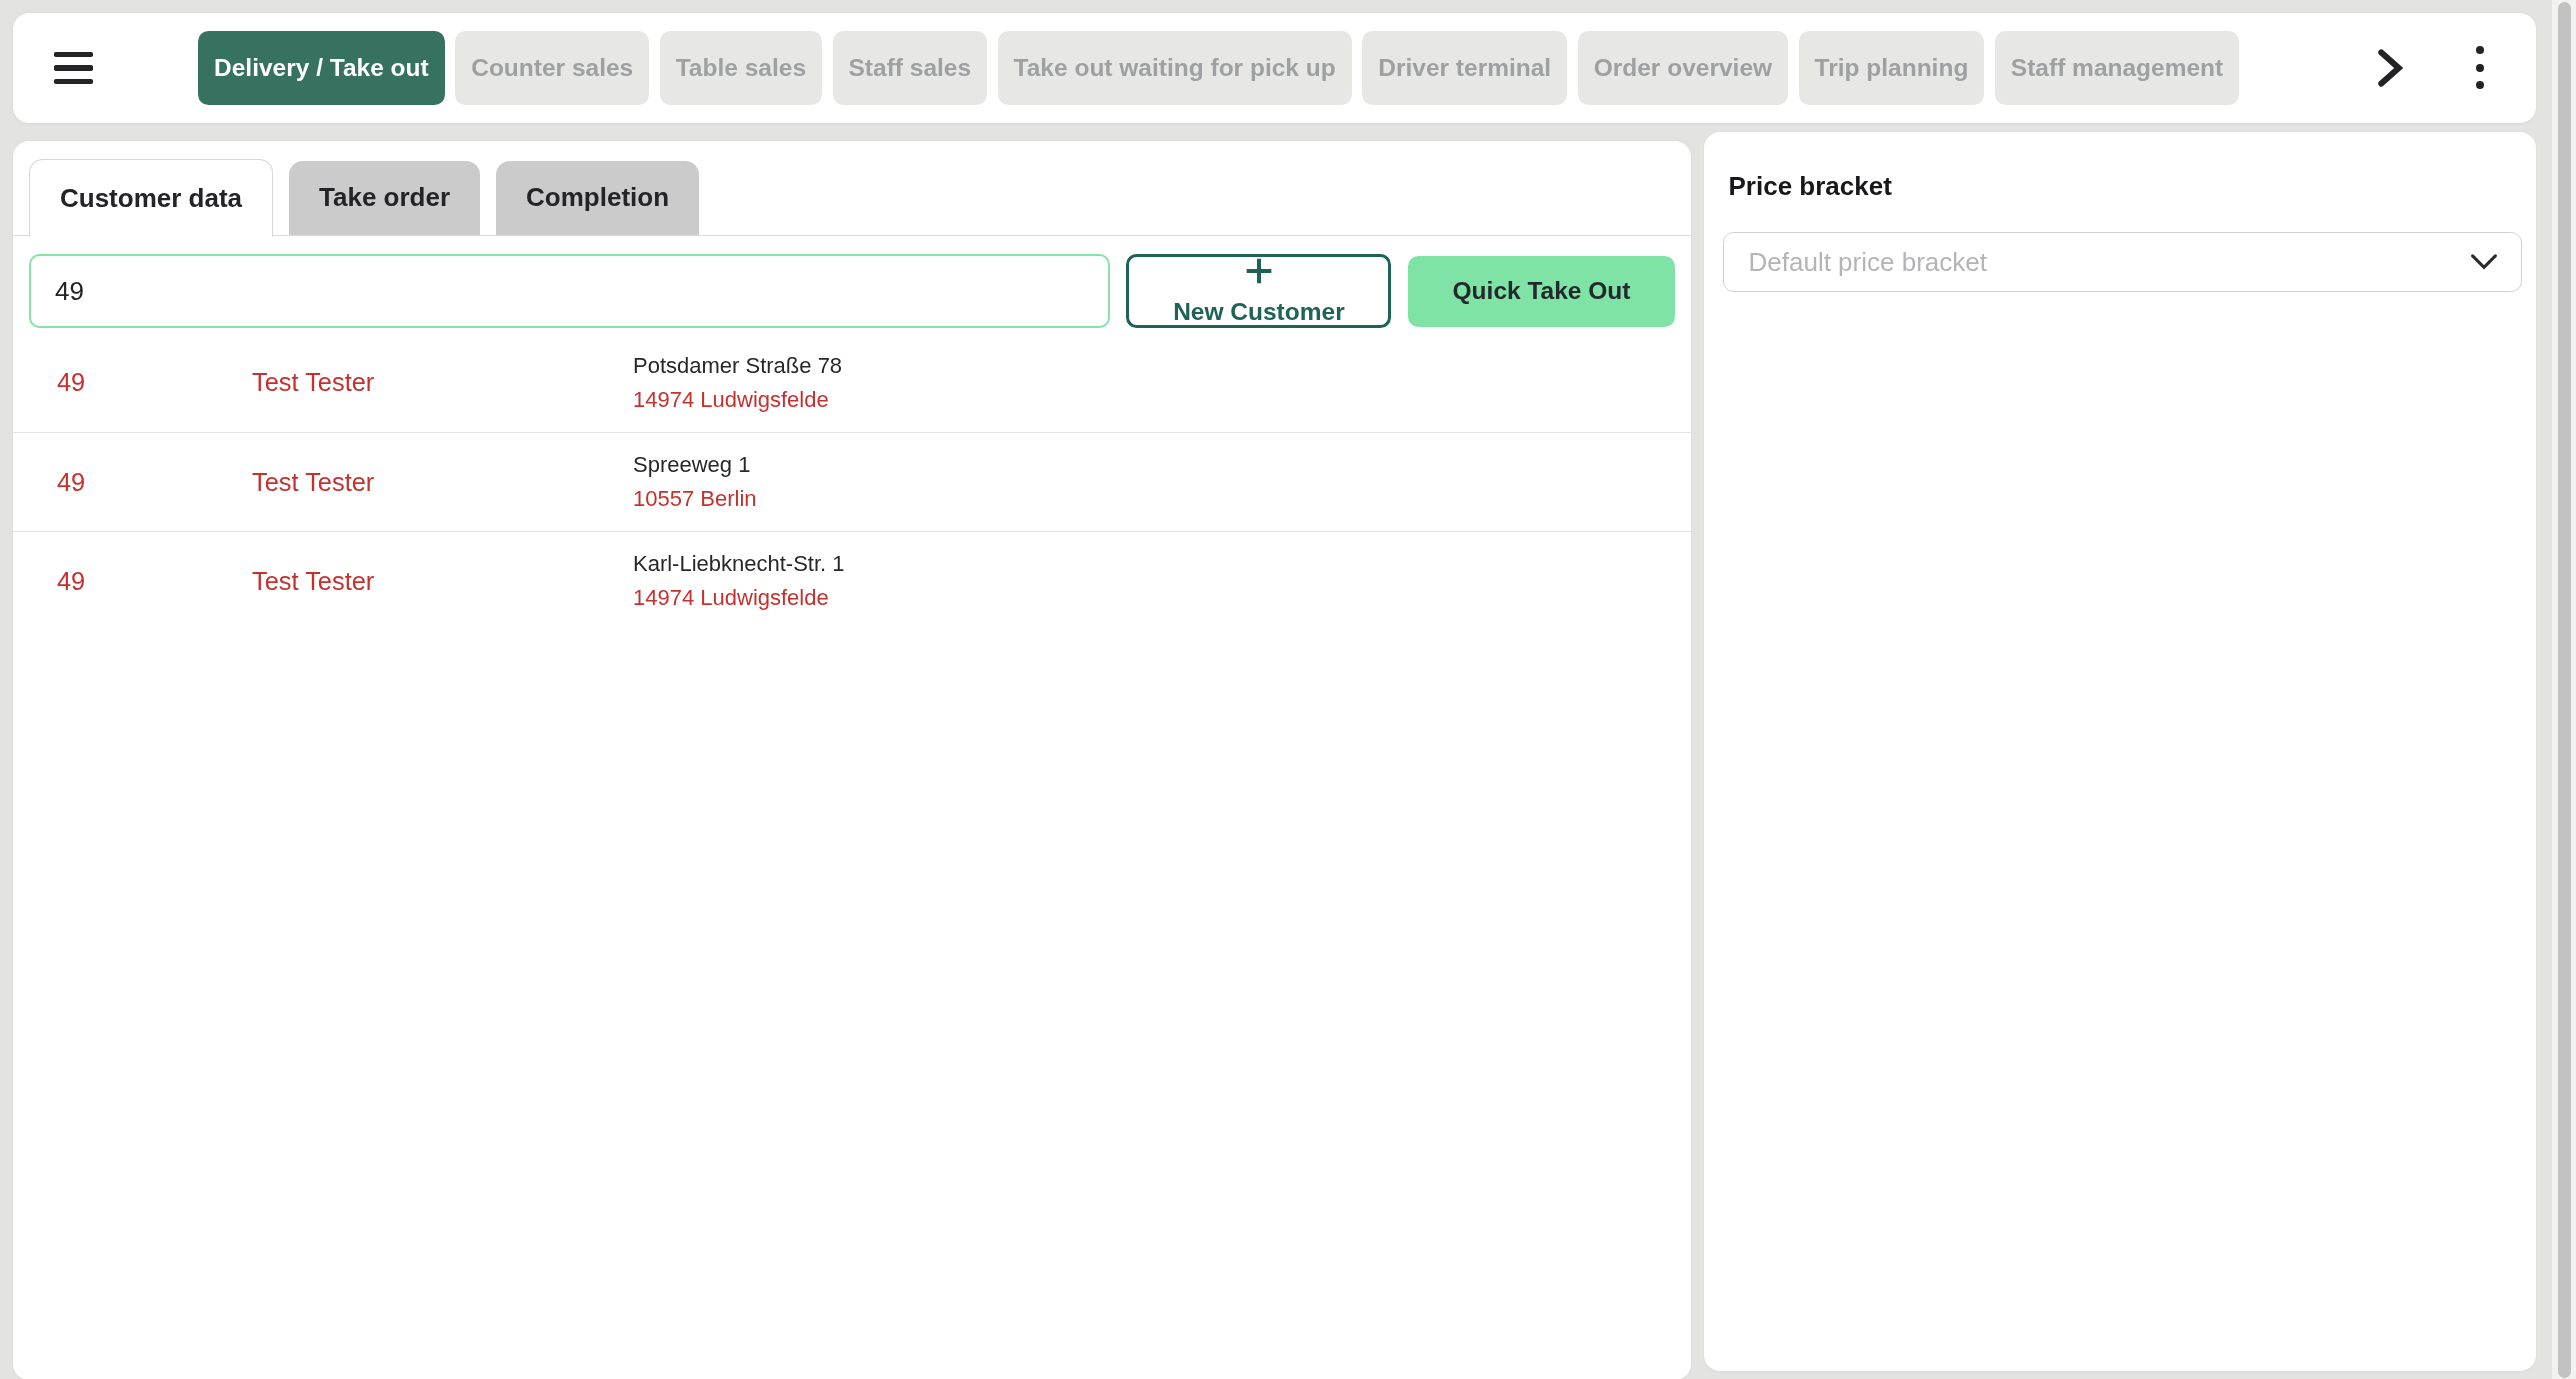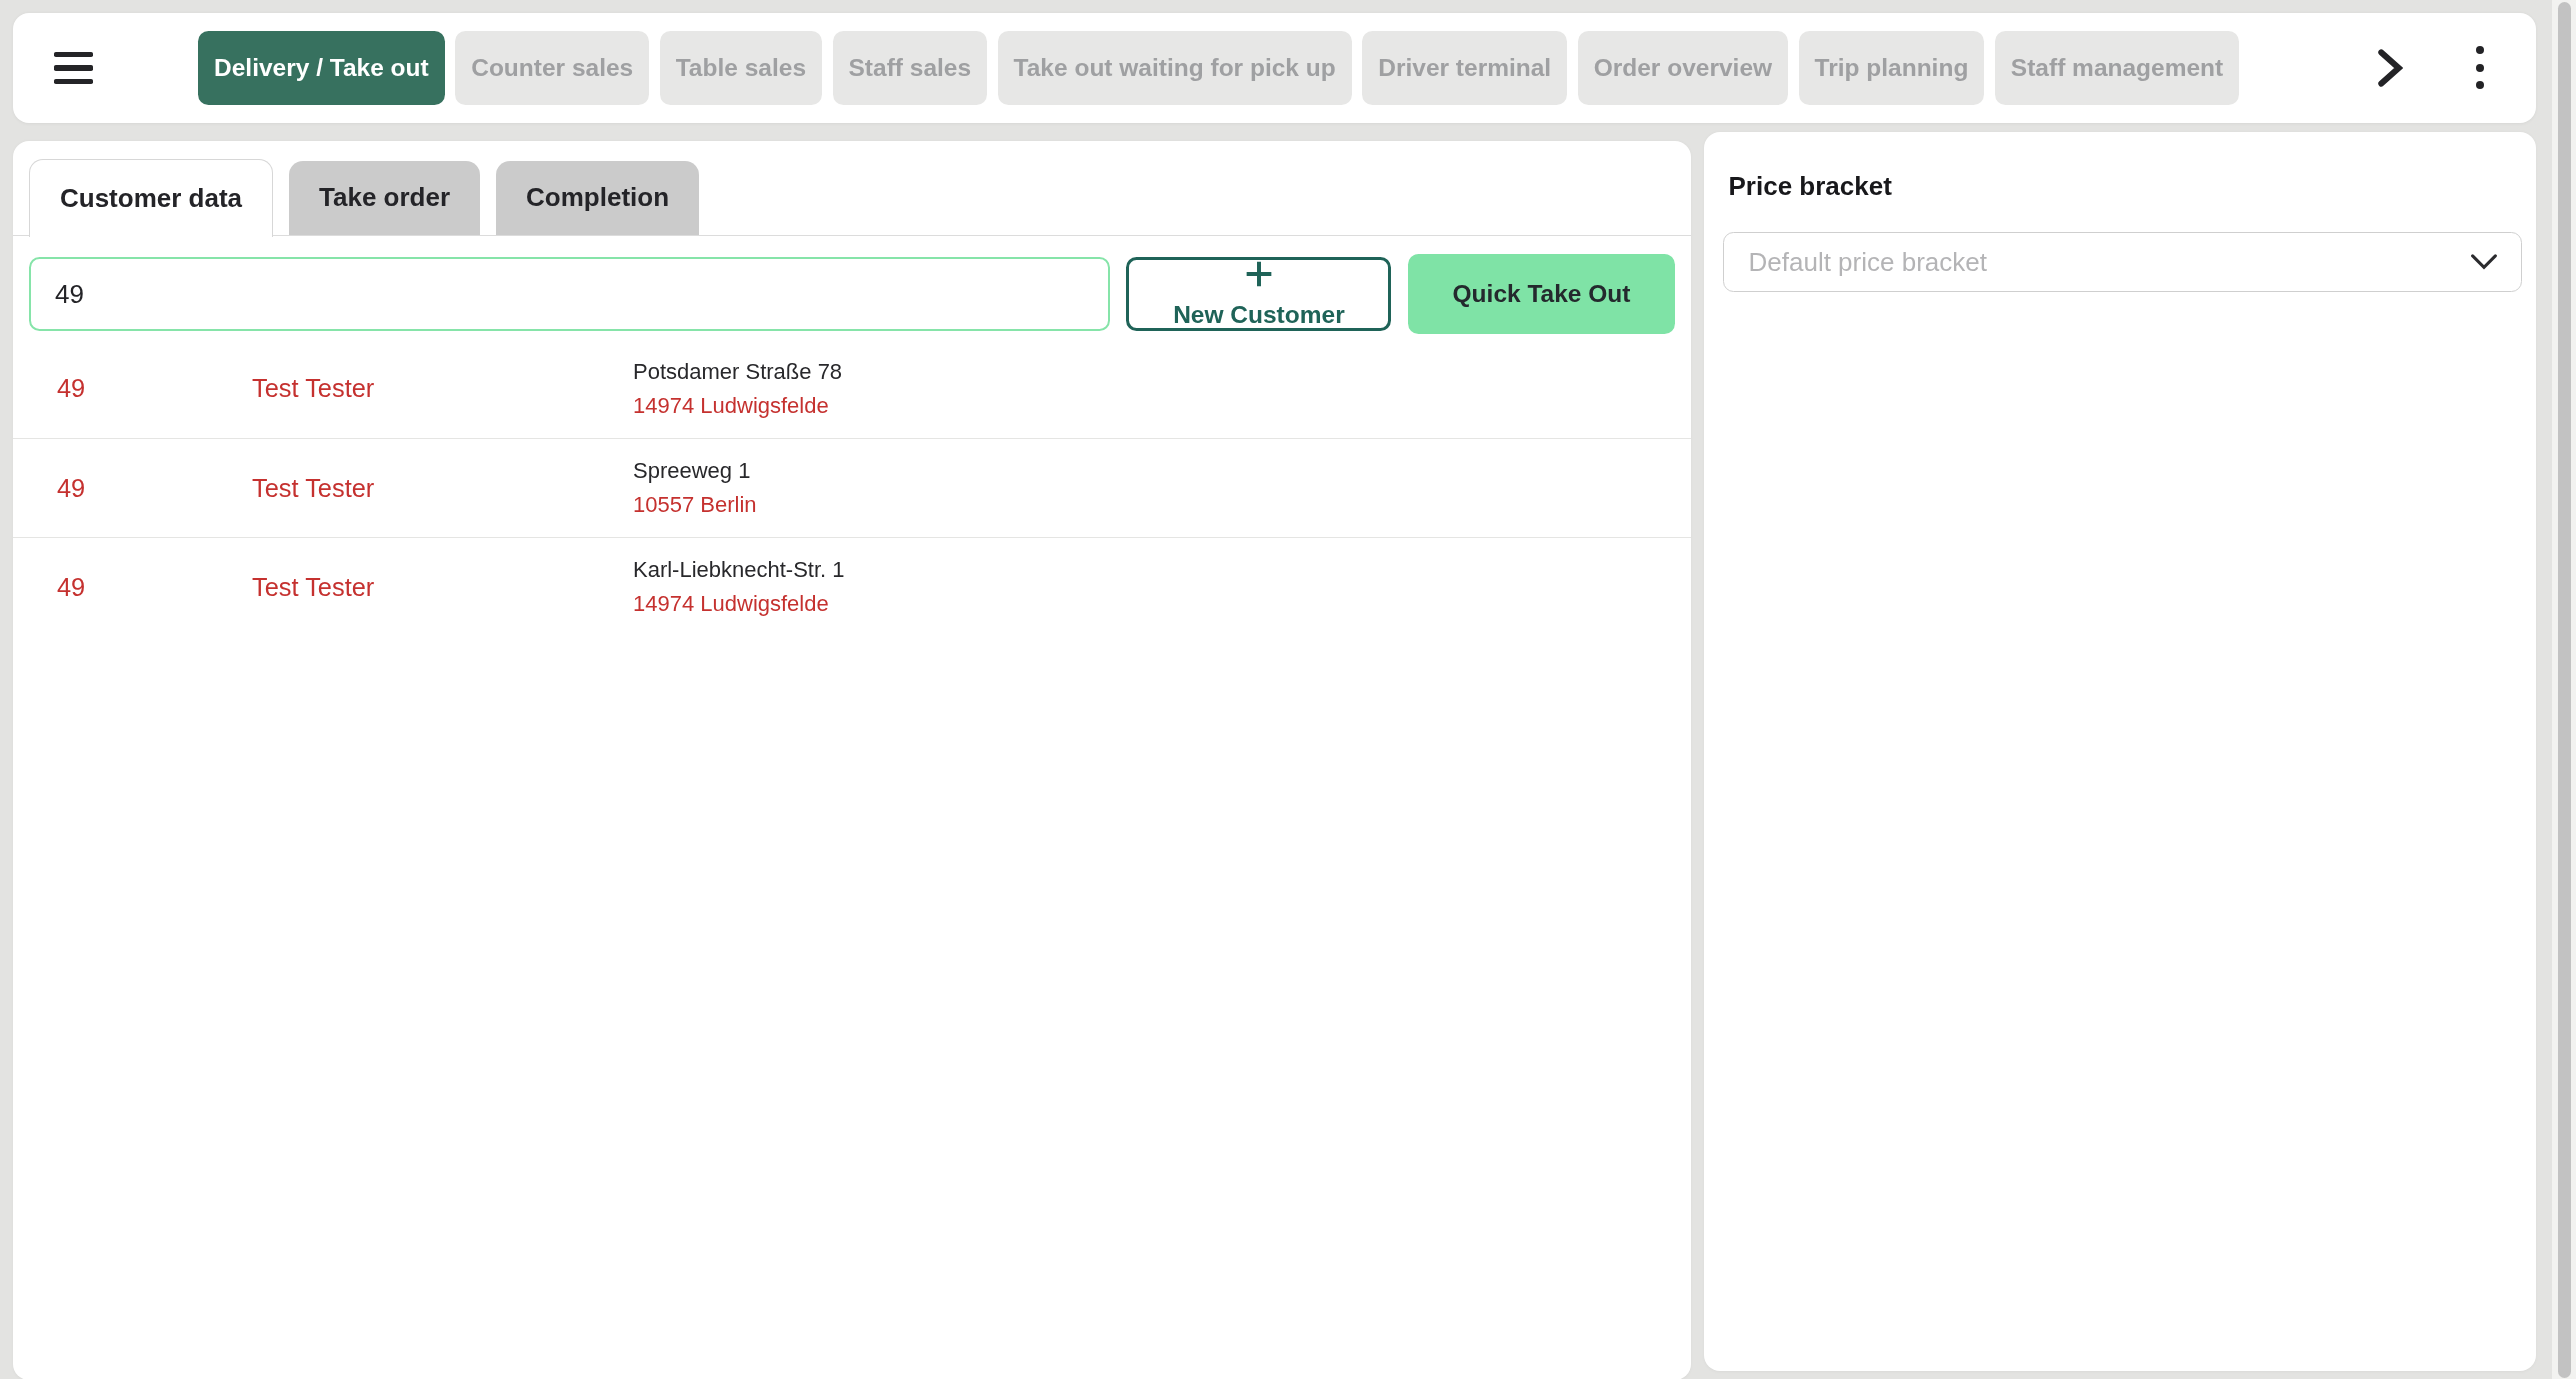--- a/index.html
+++ b/index.html
@@ -150,21 +150,21 @@
     font-family: "Liberation Sans", sans-serif;
     display: flex;
     align-items: center;
     justify-content: center;
     gap: 11.4px;
     cursor: pointer;
     flex-direction: column;
   }
   .btn-quick {
     width: 267px;
-    height: 80px;
+    height: 71px;
     background: #7fe3a6;
     border: none;
     border-radius: 10.5px;
     color: #24292d;
     font-size: 24.5px;
     font-weight: 700;
     font-family: "Liberation Sans", sans-serif;
     cursor: pointer;
   }
 

